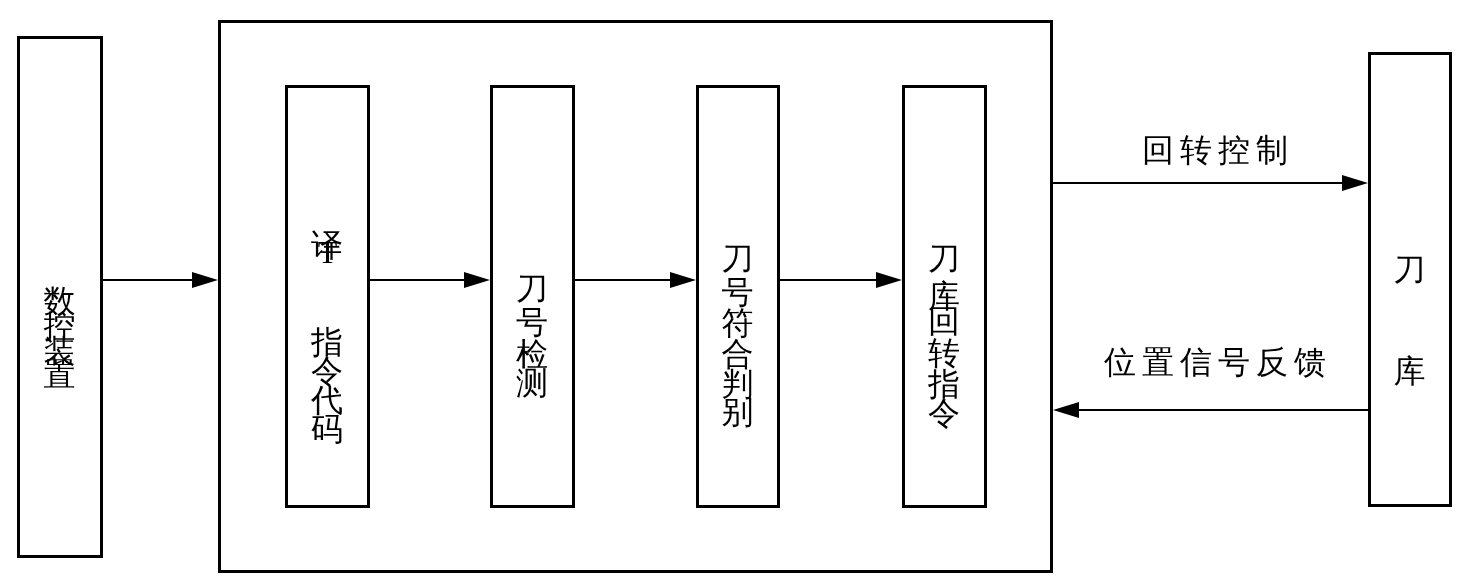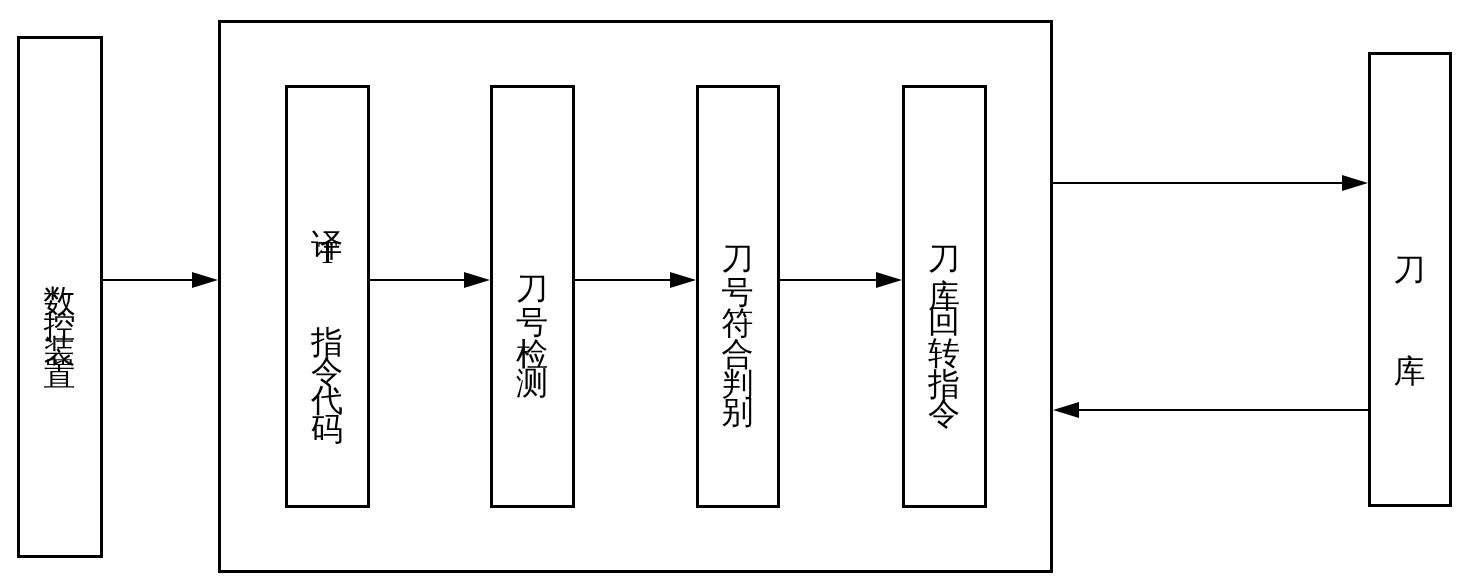--- a/index.html
+++ b/index.html
@@ -121,15 +121,17 @@
   <div class="arrow" style="left:1053px; top:175px; width:315px;">
     <div class="shaft"></div>
     <div class="head-right"></div>
   </div>
 
   <div class="arrow" style="left:1053px; top:402px; width:315px;">
     <div class="head-left"></div>
     <div class="shaft"></div>
   </div>
 
+  <div class="hlabel" style="left:1218px; top:134px;">回转控制</div>
 
+  <div class="hlabel" style="left:1218px; top:346px;">位置信号反馈</div>
 
 </div>
 
 </body></html>

